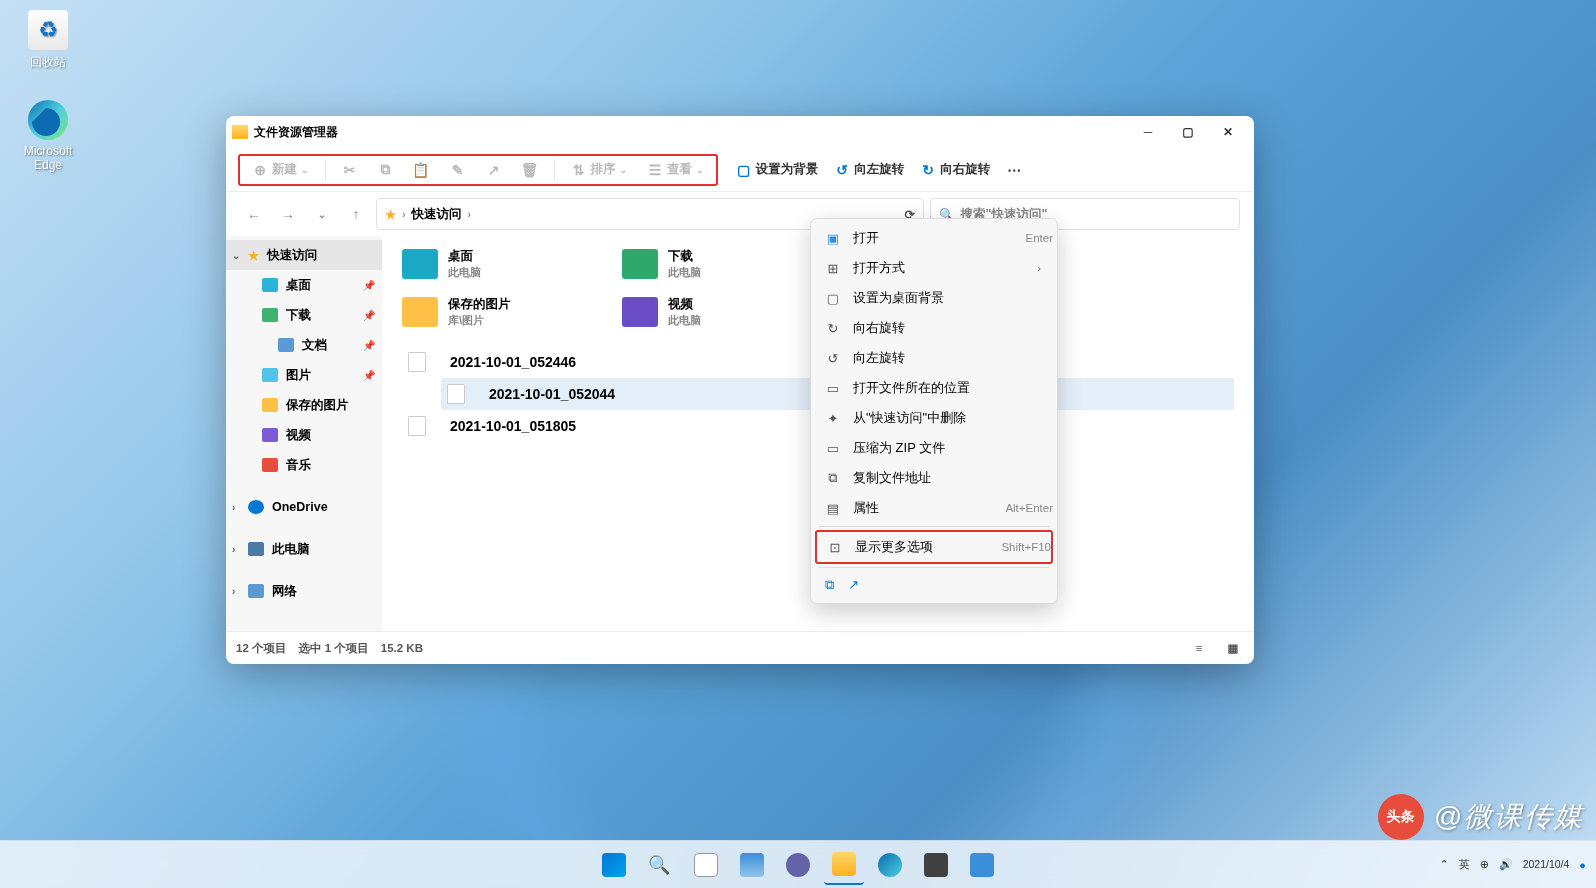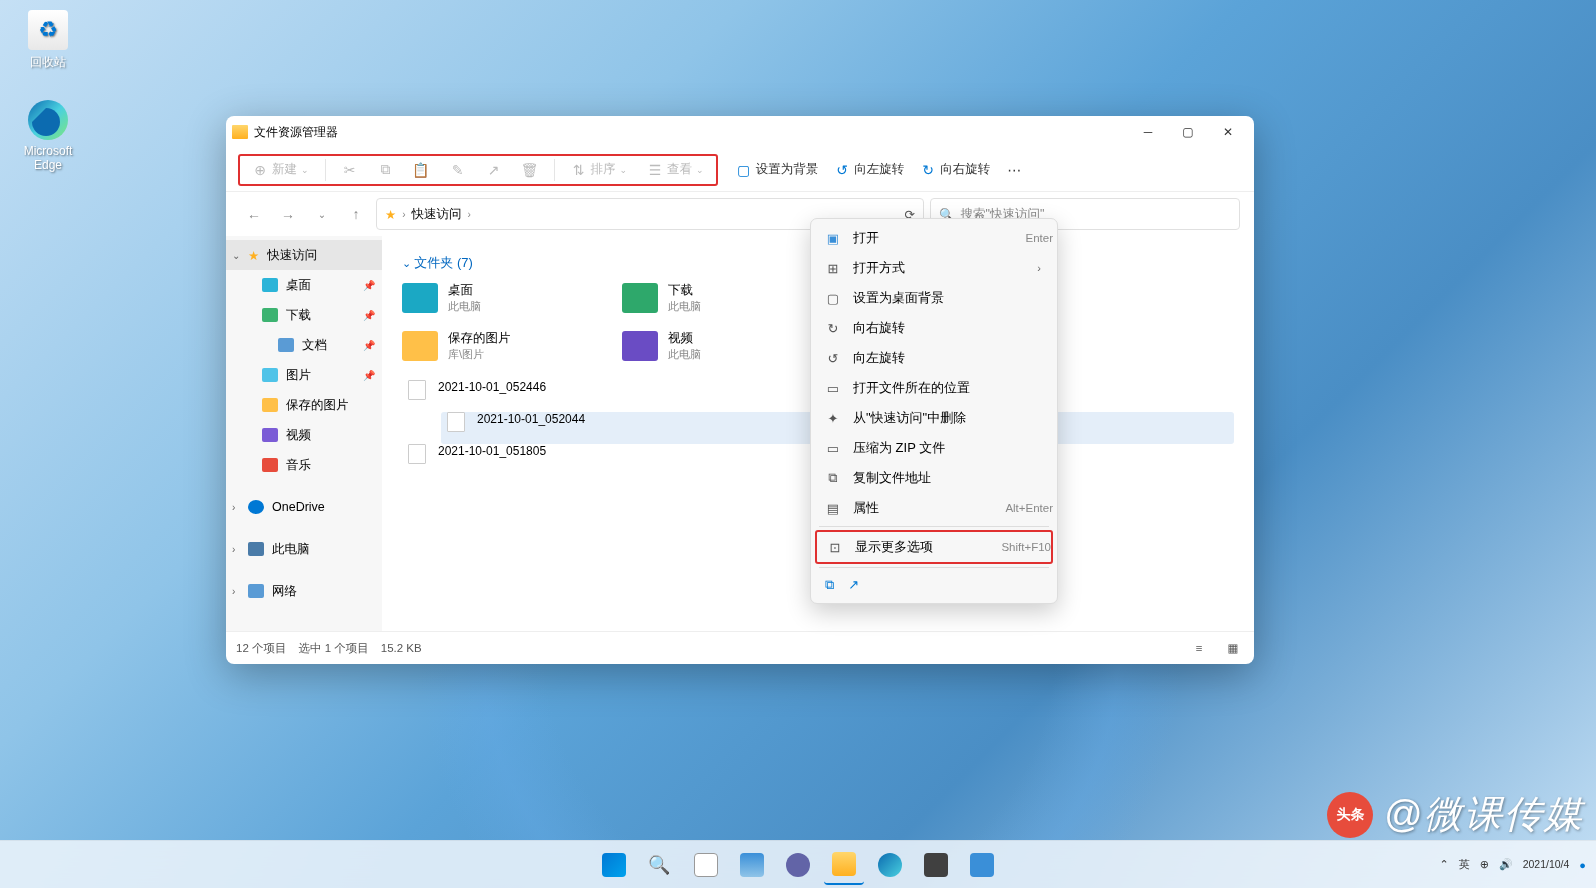--- a/index.html
+++ b/index.html
@@ -6,21 +6,21 @@
 body { width: 1596px; height: 888px; background: linear-gradient(135deg, #c5e0f5 0%, #8fc4e8 30%, #5ba3d8 50%, #4a8ec5 70%, #c5e0f5 100%); position: relative; overflow: hidden; }
 .bloom { position: absolute; width: 900px; height: 900px; border-radius: 50%; background: radial-gradient(circle, rgba(255,255,255,0) 40%, rgba(100,170,230,0.4) 50%, rgba(255,255,255,0) 60%); top: 200px; left: 350px; }
 .desktop-icon { position: absolute; width: 76px; text-align: center; color: #fff; text-shadow: 1px 1px 2px rgba(0,0,0,0.5); font-size: 12px; cursor: pointer; }
 .desktop-icon .icon-img { width: 40px; height: 40px; margin: 0 auto 4px; }
 .recycle { top: 10px; left: 10px; }
 .edge { top: 100px; left: 10px; }
 .recycle .icon-img { background: linear-gradient(#fff, #e8e8e8); border-radius: 4px; display: flex; align-items: center; justify-content: center; color: #0078d4; font-size: 22px; }
 .edge .icon-img { background: linear-gradient(135deg, #0c6bb0, #49d0e0, #7fe67f); border-radius: 50%; position: relative; }
 .edge .icon-img::after { content: ""; position: absolute; inset: 8px 8px 4px 4px; border-radius: 50%; background: #0c6bb0; clip-path: polygon(50% 0, 100% 0, 100% 100%, 0 100%, 0 50%); }
 
-.window { position: absolute; background: #fff; border-radius: 8px; box-shadow: 0 10px 40px rgba(0,0,0,0.3); overflow: hidden; }
+.window { position: absolute; background: #fff; border-radius: 8px; box-shadow: 0 10px 40px rgba(0,0,0,0.3); overflow: hidden; font-weight: bold; }
 .explorer { top: 116px; left: 226px; width: 1028px; height: 548px; display: flex; flex-direction: column; }
 .titlebar { height: 32px; display: flex; align-items: center; padding: 0 6px; font-size: 12px; }
 .titlebar .folder-ico { width: 16px; height: 14px; background: linear-gradient(#ffd66b, #ffb020); border-radius: 1px; margin-right: 6px; }
 .titlebar .spacer { flex: 1; }
 .winbtn { width: 40px; height: 32px; display: flex; align-items: center; justify-content: center; color: #333; font-size: 12px; cursor: pointer; }
 
 .toolbar { height: 44px; display: flex; align-items: center; padding: 0 12px; border-bottom: 1px solid #eee; gap: 0; }
 .hl-red { border: 2.5px solid #e03030; border-radius: 3px; }
 .hl-toolbar { display: flex; align-items: center; height: 32px; padding: 0 4px; gap: 4px; }
 .tbtn { display: flex; align-items: center; gap: 4px; padding: 0 8px; height: 30px; font-size: 12.5px; color: #666; cursor: pointer; border-radius: 4px; }
@@ -45,21 +45,21 @@
 .side-ico { width: 16px; height: 14px; border-radius: 2px; flex-shrink: 0; }
 
 .content { flex: 1; padding: 12px 20px; overflow-y: auto; }
 .group-header { color: #0067c0; font-size: 13px; margin: 6px 0 10px; cursor: pointer; }
 .group-header::before { content: "⌄ "; font-size: 11px; }
 .folder-grid { display: flex; flex-wrap: wrap; gap: 16px 30px; margin-bottom: 18px; }
 .folder-item { display: flex; align-items: center; gap: 10px; width: 190px; cursor: pointer; }
 .folder-big { width: 36px; height: 30px; border-radius: 3px; flex-shrink: 0; }
 .folder-item .info .name { font-size: 12.5px; }
 .folder-item .info .sub { font-size: 11px; color: #888; }
-.file-row { display: flex; height: 32px; padding: 0 6px; gap: 12px; font-size: 12px; cursor: pointer; border-radius: 3px; }
+.file-row { display: flex; align-items: center; height: 32px; padding: 0 6px; gap: 24px; font-size: 14px; cursor: pointer; border-radius: 3px; }
 .file-row.selected { background: #e4eef9; margin-left: 39px; }
 .file-ico { width: 18px; height: 20px; background: #fff; border: 1px solid #ccc; border-radius: 1px; flex-shrink: 0; }
 
 .statusbar { height: 18px; border-top: 1px solid #eee; display: flex; align-items: center; padding: 16px 10px; font-size: 11.5px; color: #555; gap: 12px; }
 .statusbar .spacer { flex: 1; }
 .viewbtn { width: 22px; height: 20px; display: flex; align-items: center; justify-content: center; cursor: pointer; color: #555; }
 
 .context-menu { position: absolute; top: 218px; left: 810px; width: 248px; background: #f7f7f7; border: 1px solid #ddd; border-radius: 7px; box-shadow: 0 8px 24px rgba(0,0,0,0.2); padding: 4px; font-size: 13px; z-index: 100; }
 .menu-item { display: flex; align-items: center; height: 30px; padding: 0 10px; gap: 12px; cursor: pointer; border-radius: 4px; position: relative; }
 .menu-item .mico { width: 16px; height: 16px; display: flex; align-items: center; justify-content: center; color: #555; font-size: 13px; }
@@ -71,21 +71,21 @@
 
 .taskbar { position: absolute; bottom: 0; left: 0; right: 0; height: 48px; background: rgba(240,246,252,0.85); backdrop-filter: blur(20px); display: flex; align-items: center; justify-content: center; gap: 6px; border-top: 1px solid rgba(0,0,0,0.05); }
 .taskbtn { width: 40px; height: 40px; display: flex; align-items: center; justify-content: center; cursor: pointer; border-radius: 4px; }
 .taskbtn .tico { width: 24px; height: 24px; border-radius: 4px; }
 .task-active { border-bottom: 2px solid #0078d4; }
 .systray { position: absolute; right: 10px; display: flex; align-items: center; gap: 10px; font-size: 11px; color: #333; }
 .systray .time { text-align: right; line-height: 1.2; font-size: 10.5px; }
 
 .watermark { position: absolute; bottom: 48px; right: 12px; display: flex; align-items: center; gap: 10px; color: #fff; }
 .wm-circle { width: 46px; height: 46px; border-radius: 50%; background: #e74c3c; color: #fff; display: flex; align-items: center; justify-content: center; font-size: 14px; font-weight: bold; }
-.wm-text { font-size: 38px; font-weight: 300; font-style: italic; text-shadow: 1px 1px 3px rgba(0,0,0,0.4); letter-spacing: 2px; }
+.wm-text { font-size: 28px; font-weight: 300; font-style: italic; text-shadow: 1px 1px 3px rgba(0,0,0,0.4); letter-spacing: 2px; }
 </style>
 </head>
 <body>
 
 <div class="bloom"></div>
 
 <div class="desktop-icon recycle">
   <div class="icon-img">♻</div>
   <div>回收站</div>
 </div>
@@ -233,21 +233,20 @@
         </div>
       <div style="height:12px"></div>
       <div class="side-item">
           <span class="chev">›</span>
           <span class="side-ico" style="background:#5a9bd5"></span>
           <span>网络</span>
         </div>
     </div>
 
     <div class="content">
-      <div class="group-header">文件夹 (7)</div>
       <div class="folder-grid" id="folder-grid">
           <div class="folder-item">
             <div class="folder-big" style="background:#1ba8c4"></div>
             <div class="info">
               <div class="name">桌面</div>
               <div class="sub">此电脑</div>
             </div>
           </div>
           <div class="folder-item">
             <div class="folder-big" style="background:#2ea86b"></div>

